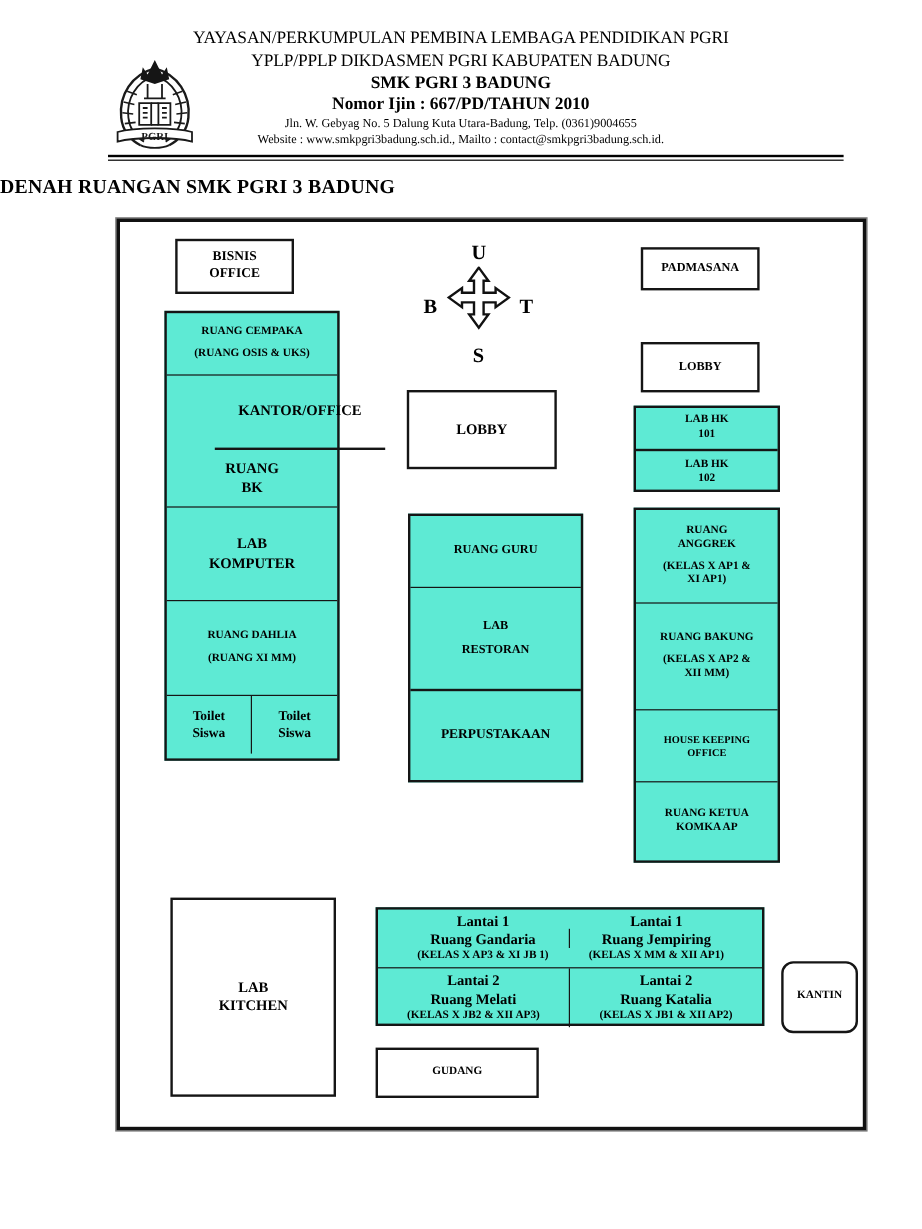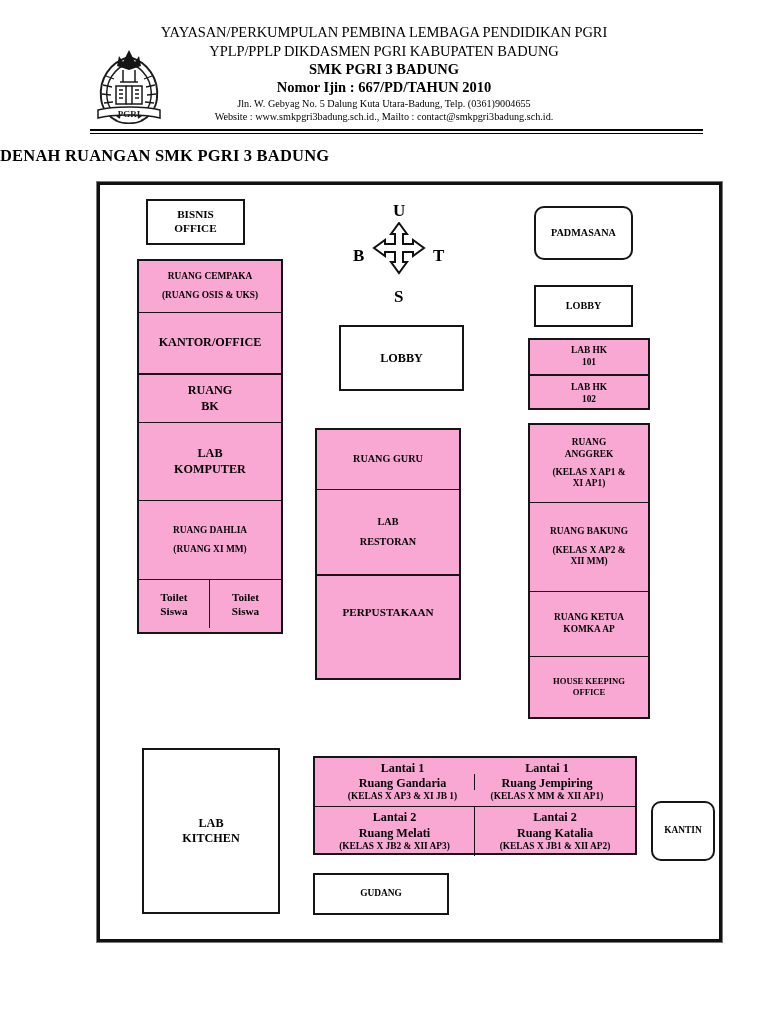--- a/index.html
+++ b/index.html
@@ -100,21 +100,21 @@
     line-height: 1.22;
     padding: 2px 3px;
   }
   .room .l { display: block; width: 100%; }
   .thick { border-width: 2.2px; }
   
   .grp {
     position: absolute;
     box-sizing: border-box;
     border: 2.2px solid #151515;
-    background: #f9a8d4;
+    background: #5eead4;
   }
   .grp > .cell {
     box-sizing: border-box;
     display: flex;
     flex-direction: column;
     align-items: center;
     justify-content: center;
     text-align: center;
     font-weight: bold;
     line-height: 1.24;
@@ -231,21 +231,21 @@
   </div>
 
   <div class="grp" style="left:37px; top:74px; width:146px; height:375px;">
 
     <div class="cell fs9" style="height:52px;">
       <span class="l">RUANG CEMPAKA</span>
       <span class="l gap"></span>
       <span class="l">(RUANG OSIS &amp; UKS)</span>
     </div>
 
-    <div class="cell fs12 thickdiv" style="height:62px;">
+    <div class="cell fs12 thickdiv" style="height:62px;margin-left:40px;">
       <span class="l">KANTOR/OFFICE</span>
     </div>
 
     <div class="cell fs12" style="height:48px;">
       <span class="l">RUANG</span>
       <span class="l">BK</span>
     </div>
 
     <div class="cell fs12" style="height:78px;">
       <span class="l">LAB</span>
@@ -274,35 +274,35 @@
 
   <div class="room thick fs12" style="left:42px; top:563px; width:138px; height:166px;">
     <span class="l">LAB</span>
     <span class="l">KITCHEN</span>
   </div>
 
   <div class="room thick fs12" style="left:239px; top:140px; width:125px; height:66px;">
     <span class="l">LOBBY</span>
   </div>
 
-  <div class="grp" style="left:215px; top:243px; width:146px; height:252px;">
+  <div class="grp" style="left:240px; top:243px; width:146px; height:224px;">
     <div class="cell fs10" style="height:60px;">
       <span class="l">RUANG GURU</span>
     </div>
     <div class="cell fs10 thickdiv" style="height:86px;">
       <span class="l">LAB</span>
       <span class="l gap"></span>
       <span class="l">RESTORAN</span>
     </div>
     <div class="cell fs11" style="height:74px;">
       <span class="l">PERPUSTAKAAN</span>
     </div>
   </div>
 
-  <div class="room thick fs10" style="left:434px; top:21px; width:99px; height:54px;border-radius:10px;">
+  <div class="room thick fs10" style="left:434px; top:21px; width:99px; height:36px;">
     <span class="l">PADMASANA</span>
   </div>
 
   <div class="room thick fs10" style="left:434px; top:100px; width:99px; height:42px;">
     <span class="l">LOBBY</span>
   </div>
 
   <div class="grp" style="left:428px; top:153px; width:122px; height:72px;">
     <div class="cell fs9 thickdiv" style="height:36px;">
       <span class="l">LAB HK</span>
@@ -324,28 +324,28 @@
       <span class="l">XI AP1)</span>
     </div>
 
     <div class="cell fs9" style="height:89px;">
       <span class="l">RUANG BAKUNG</span>
       <span class="l" style="height:7px;"></span>
       <span class="l">(KELAS X AP2 &amp;</span>
       <span class="l">XII MM)</span>
     </div>
 
+    <div class="cell fs8" style="height:60px;">
+      <span class="l">HOUSE KEEPING</span>
+      <span class="l">OFFICE</span>
+    </div>
+
     <div class="cell fs9" style="height:65px;">
       <span class="l">RUANG KETUA</span>
       <span class="l">KOMKA AP</span>
-    </div>
-
-    <div class="cell fs8" style="height:60px;">
-      <span class="l">HOUSE KEEPING</span>
-      <span class="l">OFFICE</span>
     </div>
   </div>
 
   <div class="grp" style="left:213px; top:571px; width:324px; height:99px;">
 
     <div class="cell" style="height:49px; padding:16px;">
       <div class="rowsplit" style="height:100%;">
         <div class="half">
           <span class="l fs12">Lantai 1</span>
           <span class="l fs12">Ruang Gandaria</span>

